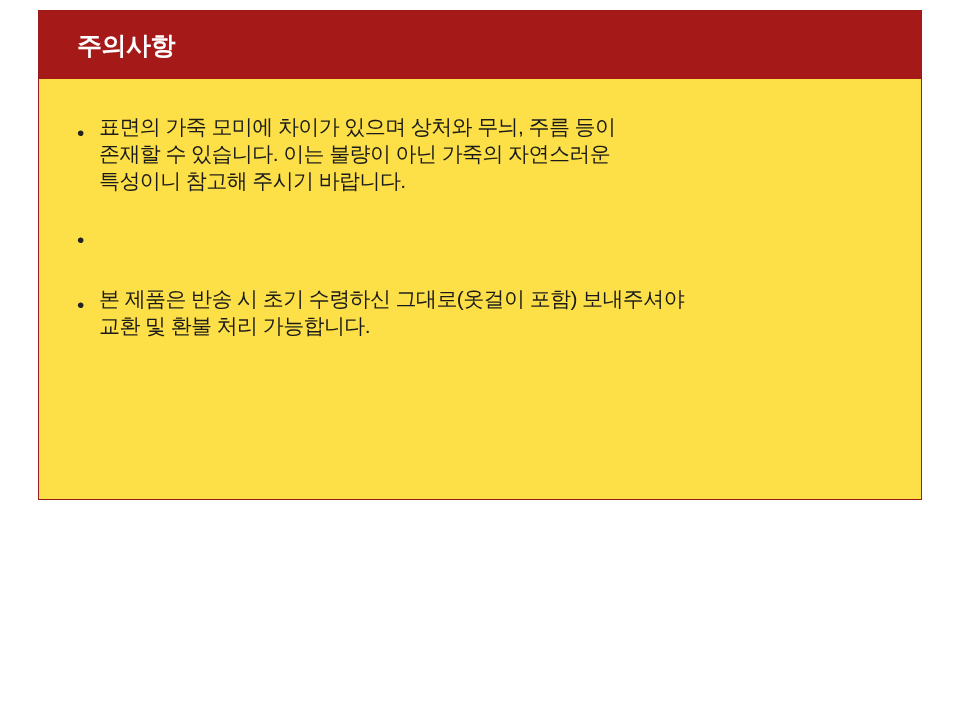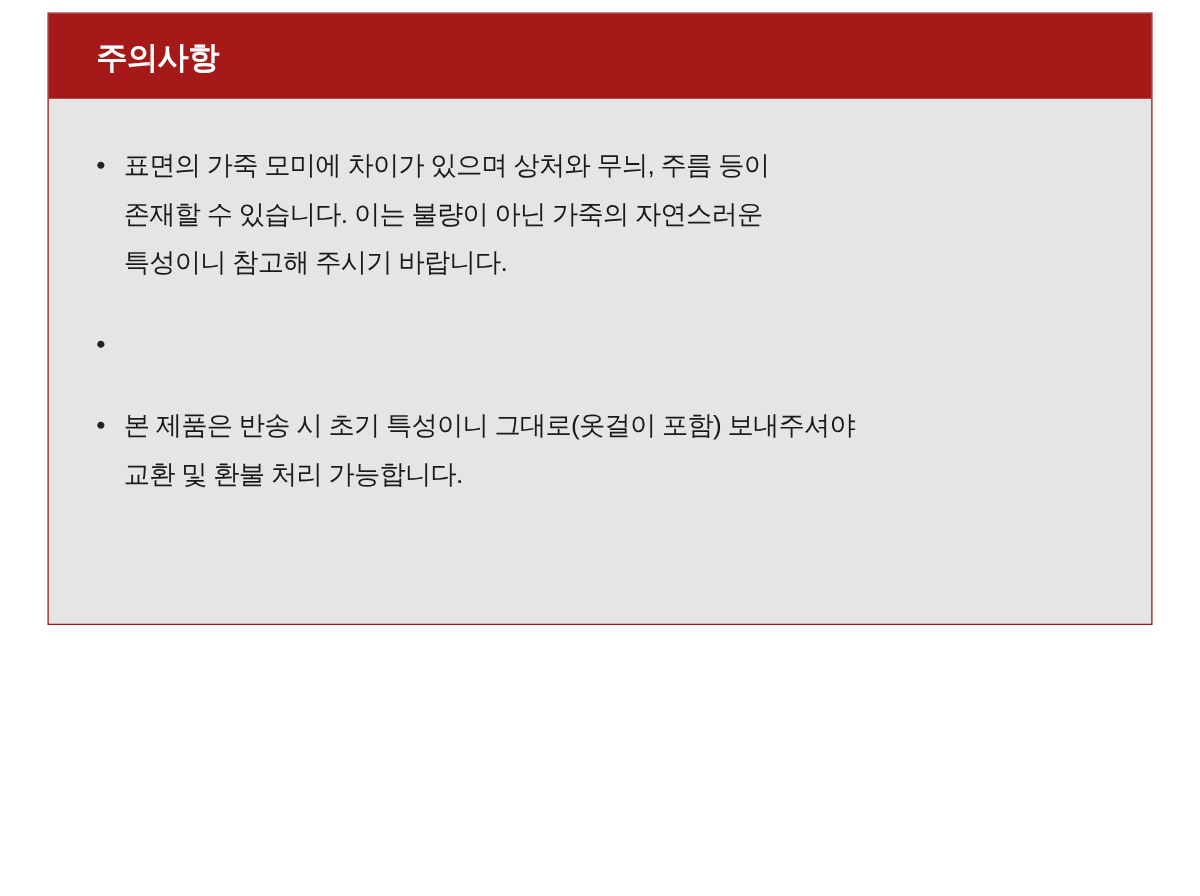--- a/index.html
+++ b/index.html
@@ -13,21 +13,21 @@
     font-family: "Liberation Sans", sans-serif;
     overflow: hidden;
   }
   .notice-card {
     position: absolute;
     left: 38px;
     top: 10px;
     width: 884px;
     border: 1px solid #9b1b1b;
     box-sizing: border-box;
-    background: #e5e5e5;
+    background: #fde047;
   }
   .notice-header {
     background: #a51919;
     height: 68px;
     display: flex;
     align-items: center;
     padding: 0 0 0 38px;
     box-sizing: border-box;
   }
   .notice-title {
@@ -53,21 +53,21 @@
     width: 22px;
     flex: 0 0 22px;
     color: #222222;
     font-size: 21px;
     line-height: 39px;
     text-align: left;
   }
   .bullet-text {
     color: #1a1a1a;
     font-size: 21px;
-    line-height: 39px;
+    line-height: 27px;
     letter-spacing: -0.6px;
     white-space: pre-line;
   }
 </style>
 </head>
 <body>
 
 <div class="notice-card">
   <div class="notice-header">
     <span class="notice-title">주의사항</span>
@@ -80,18 +80,18 @@
 존재할 수 있습니다. 이는 불량이 아닌 가죽의 자연스러운
 특성이니 참고해 주시기 바랍니다.</span>
     </div>
 
     <div class="bullet-item">
       <span class="bullet-mark">•</span>
     </div>
 
     <div class="bullet-item">
       <span class="bullet-mark">•</span>
-      <span class="bullet-text">본 제품은 반송 시 초기 특성이니 그대로(옷걸이 포함) 보내주셔야
+      <span class="bullet-text">본 제품은 반송 시 초기 수령하신 그대로(옷걸이 포함) 보내주셔야
 교환 및 환불 처리 가능합니다.</span>
     </div>
 
   </div>
 </div>
 
 </body></html>

